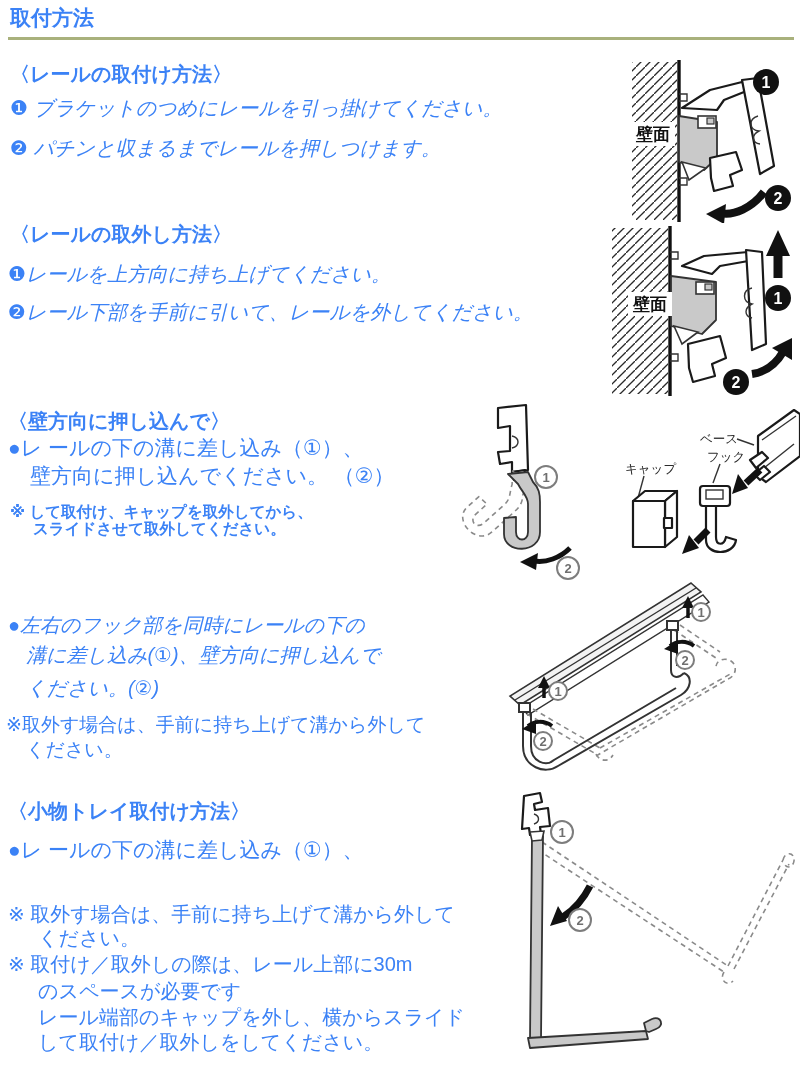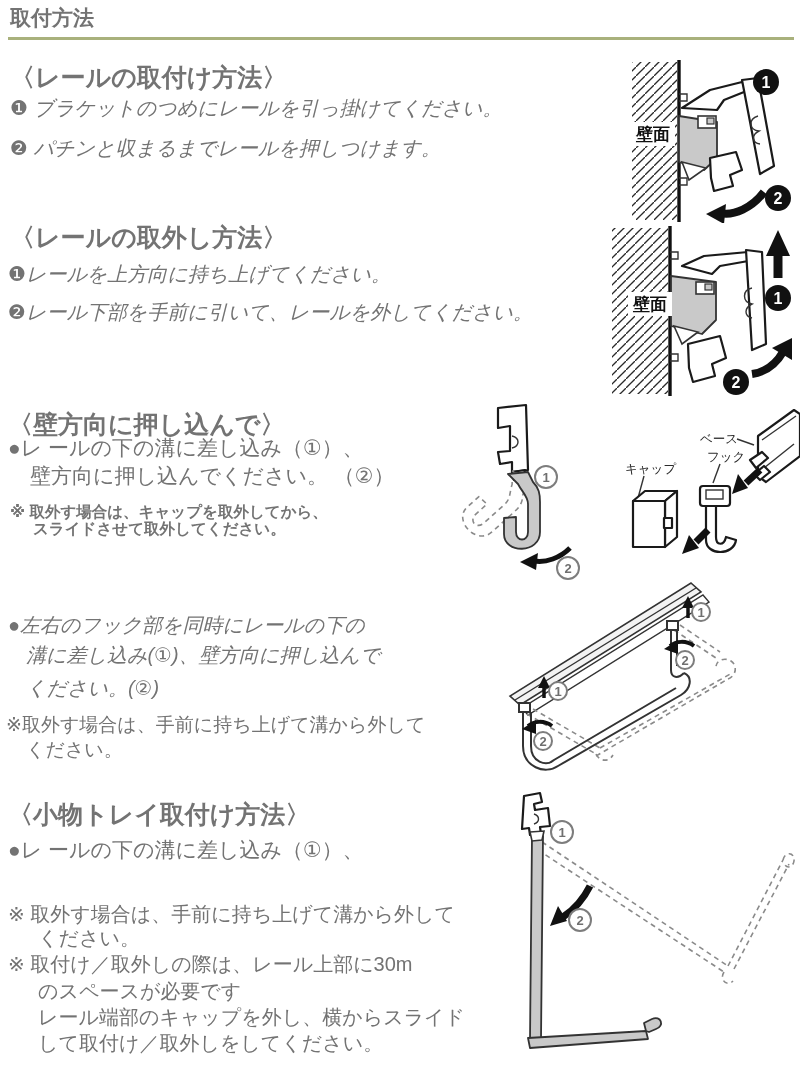--- a/index.html
+++ b/index.html
@@ -1,20 +1,20 @@
 <!DOCTYPE html>
 <html><head>
 <meta charset="utf-8">
 <style>
   html,body{margin:0;padding:0;background:#fff;}
   .page{position:relative;width:800px;height:1078px;background:#fff;overflow:hidden;
-        font-family:"Liberation Sans","DejaVu Sans",sans-serif;color:#737373;}
+        font-family:"Liberation Sans","DejaVu Sans",sans-serif;color:#3b82f6;}
   .t{position:absolute;white-space:nowrap;line-height:1.25;font-weight:500;}
   .title{font-size:21px;font-weight:700;}
-  .h{font-size:25px;font-weight:600;}
+  .h{font-size:20px;font-weight:600;}
   .b21{font-size:21px;}
   .b22{font-size:20px;font-style:italic;}
   .n16{font-size:15.5px;font-weight:600;}
   .n19{font-size:19px;}
   .n20{font-size:20px;}
   .rule{position:absolute;left:8px;top:37px;width:786px;height:3px;background:#a9b17c;}
   svg.fig{position:absolute;}
   .ln{stroke:#1a1a1a;fill:#fff;stroke-width:2.2;stroke-linejoin:round;}
   .thin{stroke:#333;fill:none;stroke-width:1.4;}
   .grayfill{fill:#c9c9c9;stroke:#333;stroke-width:1.8;stroke-linejoin:round;}
@@ -117,21 +117,21 @@
     </g>
     <g>
       <circle cx="128" cy="156" r="13" class="badge"></circle>
       <text x="128" y="162" class="badgeTxt">2</text>
     </g>
   </svg>
 
   <div class="t h" style="left:8px;top:409px;">〈壁方向に押し込んで〉</div>
   <div class="t b21" style="left:8px;top:435px;">●レ ールの下の溝に差し込み（①）、</div>
   <div class="t b21" style="left:30px;top:463px;">壁方向に押し込んでください。 （②）</div>
-  <div class="t n16" style="left:10px;top:502px;">※ 取外す場合は、キャップを取外してから、</div>
+  <div class="t n16" style="left:10px;top:502px;">※ して取付け、キャップを取外してから、</div>
   <div class="t n16" style="left:33px;top:519px;">スライドさせて取外してください。</div>
 
   <svg class="fig" style="left:428px;top:396px;" width="372" height="186" viewBox="0 0 372 186">
     <g>
       <path class="ln" d="M70,12 L98,9 L100,74 L84,76 L84,66 L72,68 L70,56 L82,55 L82,30 L70,32 Z" stroke-width="1.9"></path>
       <path class="thin" d="M84,40 c8,2 8,10 0,12"></path>
       <path class="ln" d="M84,76 L97,74 L95,84 L86,84 Z" stroke-width="1.7"></path>
     </g>
     <g transform="rotate(48 88 82)">
       <path class="ghost" d="M80,80 L100,78 L105,88 C111,94 112,99 112,106 L112,136 C112,157 77,157 77,138 L77,122 L88,121 L88,136 C88,146 100,146 100,136 L100,108 C100,100 94,96 90,89 Z"></path>
@@ -245,21 +245,21 @@
     </g>
   </svg>
 
   <div class="t h" style="left:8px;top:799px;text-align:right;">〈小物トレイ取付け方法〉</div>
   <div class="t b21" style="left:8px;top:837px;">●レ ールの下の溝に差し込み（①）、</div>
   <div class="t n20" style="left:8px;top:902px;">※ 取外す場合は、手前に持ち上げて溝から外して</div>
   <div class="t n20" style="left:38px;top:926px;">ください。</div>
   <div class="t n20" style="left:8px;top:952px;">※ 取付け／取外しの際は、レール上部に30m</div>
   <div class="t n20" style="left:38px;top:979px;">のスペースが必要です</div>
   <div class="t n20" style="left:38px;top:1005px;">レール端部のキャップを外し、横からスライド</div>
-  <div class="t n20" style="left:38px;top:1031px;">して取付け／取外しをしてください。</div>
+  <div class="t n20" style="left:38px;top:1031px;font-family:Liberation Mono, monospace;">して取付け／取外しをしてください。</div>
 
   <svg class="fig" style="left:500px;top:780px;" width="300" height="298" viewBox="0 0 300 298">
     <g>
       <path class="ln" d="M24,16 L40,13 L42,22 L34,24 L35,30 L48,28 L50,46 L40,47 L41,54 L30,55 L29,48 L22,49 Z" stroke-width="1.8"></path>
       <path class="thin" d="M34,34 c6,2 6,8 0,10"></path>
     </g>
     <g>
       <path class="ghost" d="M42,62 L228,186 M38,70 L224,192"></path>
       <path class="ghost" d="M228,186 L283,80 M234,189 L289,84"></path>
       <path class="ghost" d="M283,80 C285,71 295,72 294,81 C293,88 286,89 284,83"></path>

